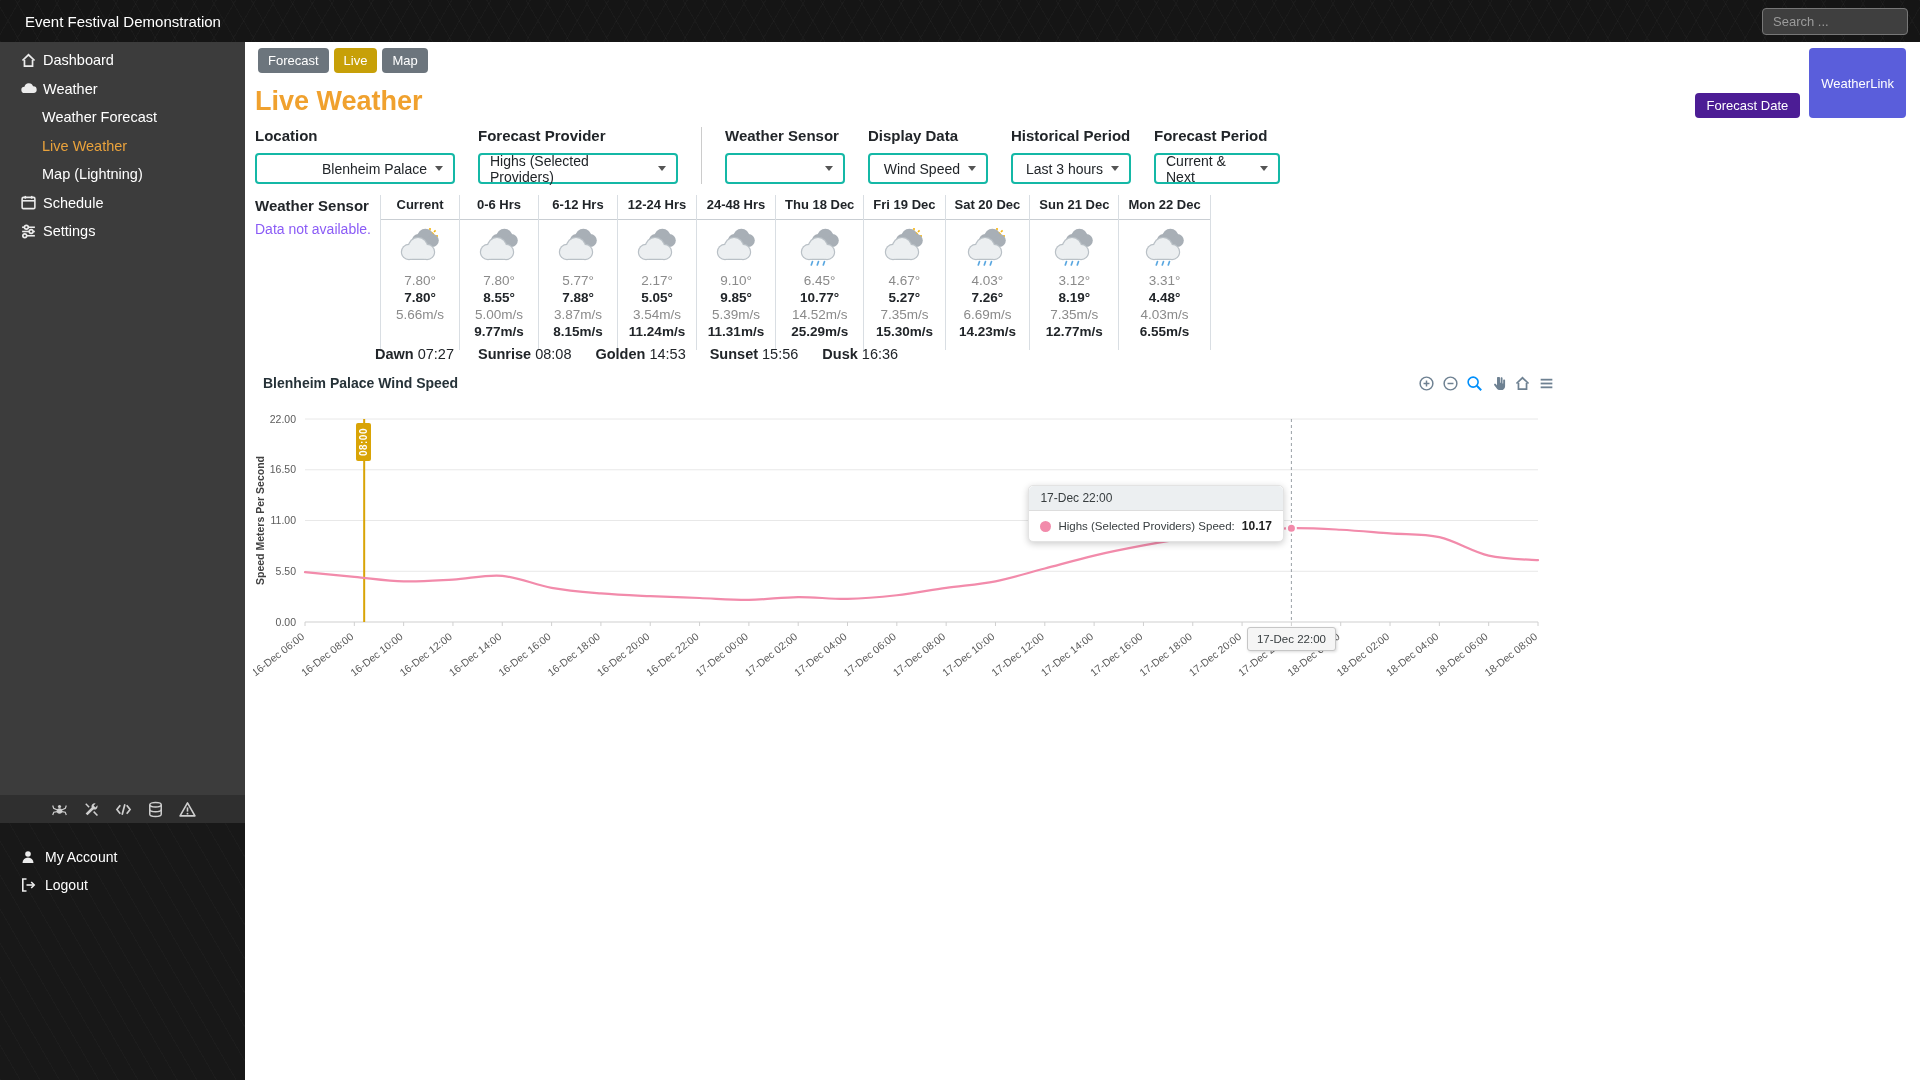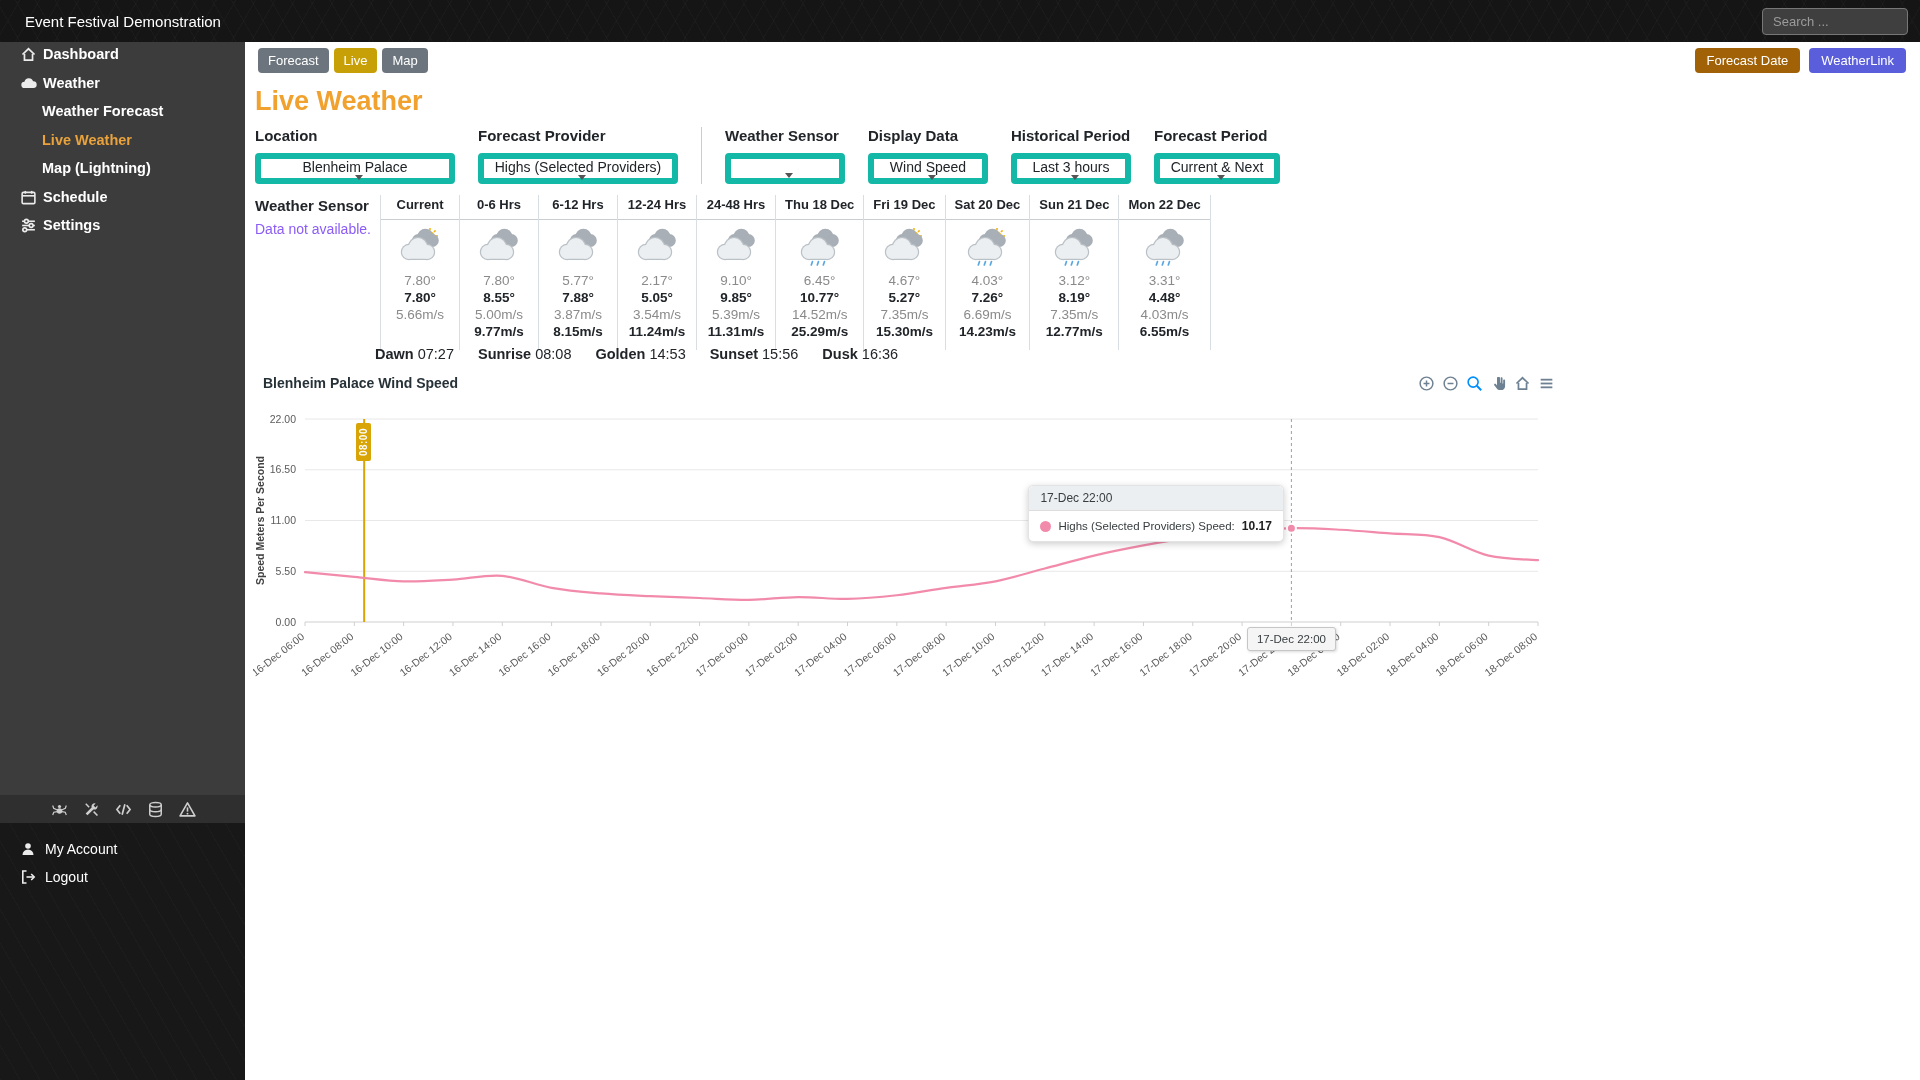--- a/index.html
+++ b/index.html
@@ -13,54 +13,54 @@
     display:flex;align-items:center;z-index:5;}
   .app-title{color:#fff;font-size:15px;padding-left:25px;}
   .search{position:absolute;right:12px;top:8px;width:146px;height:27px;background:#3f3f3f;
     border:1px solid #777;border-radius:4px;color:#0ea5e9;padding:0 10px;font-size:13px;
     box-sizing:border-box;font-family:inherit;}
   .search::placeholder{color:#9b9b9b;}
 
   
   .sidebar{position:absolute;top:42px;left:0;width:245px;height:1038px;background:#3c3c3c;}
   #sidebar-nav{padding-top:4px;}
-  .side-item{display:flex;height:28.5px;padding-left:20px;font-size:14.5px;
-    color:#fff;cursor:pointer;font-weight:bold;}
+  .side-item{display:flex;align-items:center;height:28.5px;padding-left:20px;font-size:14.5px;
+    color:#fff;cursor:pointer;}
   .side-item .ic{width:17px;height:17px;margin-right:6px;display:inline-flex;color:#ececec;}
   .side-item .ic svg{width:17px;height:17px;}
   .side-item.sub{padding-left:42px;}
   .side-item.active{color:#e9a23c;}
   .sidebar-tools{position:absolute;left:0;top:753px;width:245px;height:28px;background:#2f2f2f;
     display:flex;align-items:center;gap:15px;padding-left:51px;box-sizing:border-box;}
   .tool-ic{width:17px;height:17px;color:#cfcfcf;display:inline-flex;cursor:pointer;}
   .tool-ic svg{width:17px;height:17px;}
   .sidebar-footer{position:absolute;left:0;top:781px;width:245px;height:257px;background:#181818;
     background-image:repeating-linear-gradient(60deg,rgba(255,255,255,.02) 0 1px,transparent 1px 17px);
-    padding-top:12px;box-sizing:border-box;text-align:center;}
+    padding-top:20px;box-sizing:border-box;text-align:center;}
   .foot-item{display:flex;align-items:center;height:28px;padding-left:20px;font-size:14px;color:#fff;cursor:pointer;}
   .foot-item .ic{width:16px;height:16px;margin-right:9px;display:inline-flex;color:#ececec;}
   .foot-item .ic svg{width:16px;height:16px;}
 
   
   .main{position:absolute;left:245px;top:42px;width:1675px;height:1038px;background:#fff;}
   .view-tabs{position:absolute;top:6px;left:13px;display:flex;gap:5px;}
   .vtab{font-size:13px;color:#fff;padding:5px 10px;border-radius:4px;border:none;cursor:pointer;
     font-family:inherit;text-align:right;}
   .top-actions{position:absolute;top:6px;right:14px;display:flex;gap:9px;}
   .action-btn{font-size:13px;color:#fff;padding:5px 12px;border-radius:4px;border:none;cursor:pointer;
     font-family:inherit;}
   .page-title{position:absolute;top:44px;left:10px;margin:0;font-size:27px;font-weight:700;color:#f0a12e;}
 
   .filters{position:absolute;top:85px;left:10px;display:flex;}
   .fgroup{padding-right:23px;}
   .fgroup.divided{border-left:1px solid #ccc;padding-left:23px;}
   .flabel{font-size:15px;font-weight:700;color:#212529;}
-  .fselect{margin-top:9px;height:31px;border:6px solid #14b8a6;border-radius:4px;display:flex;
-    align-items:center;justify-content:space-between;padding:0 10px;font-size:14px;color:#212529;
-    box-sizing:border-box;background:#fff;cursor:pointer;flex-direction:column;}
+  .fselect{margin-top:9px;height:31px;border:2px solid #14b8a6;border-radius:4px;display:flex;
+    align-items:center;justify-content:flex-end;padding:0 10px;font-size:14px;color:#212529;
+    box-sizing:border-box;background:#fff;cursor:pointer;}
   .chev{width:0;height:0;border-left:4.5px solid transparent;border-right:4.5px solid transparent;
     border-top:5.5px solid #555;margin-left:8px;}
 
   .forecast{position:absolute;top:153px;left:10px;display:flex;}
   .sensor-block{width:125px;padding-top:2px;}
   .sensor-label{font-size:15px;font-weight:700;}
   .sensor-status{font-size:14px;color:#8b5cf6;margin-top:7px;}
   .fcol{border-right:1px solid #d9dee3;padding:0 9px 10px;text-align:center;min-width:60px;}
   .fcol:first-child{border-left:1px solid #d9dee3;}
   .fcol-header{font-size:13px;font-weight:700;border-bottom:1px solid #c9ced3;
@@ -224,21 +224,21 @@
     </div>
 </aside>
 
 <main class="main">
   <div class="view-tabs" id="view-tabs">
       <button class="vtab" style="background: rgb(108, 117, 125);">Forecast</button>
       <button class="vtab active" style="background: rgb(199, 160, 8);">Live</button>
       <button class="vtab" style="background: rgb(108, 117, 125);">Map</button>
     </div>
   <div class="top-actions" id="top-actions">
-      <button class="action-btn" style="background: #a16207;">Forecast Date</button>
+      <button class="action-btn" style="background: #4c1d95; margin-top: 45px;">Forecast Date</button>
       <button class="action-btn" style="background: rgb(90, 94, 219);">WeatherLink</button>
     </div>
   <h1 class="page-title">Live Weather</h1>
   <div class="filters" id="filters">
       <div class="fgroup">
         <div class="flabel">Location</div>
         <div class="fselect" style="width: 200px;">
           <span>Blenheim Palace</span>
           <span class="chev"></span>
         </div>

